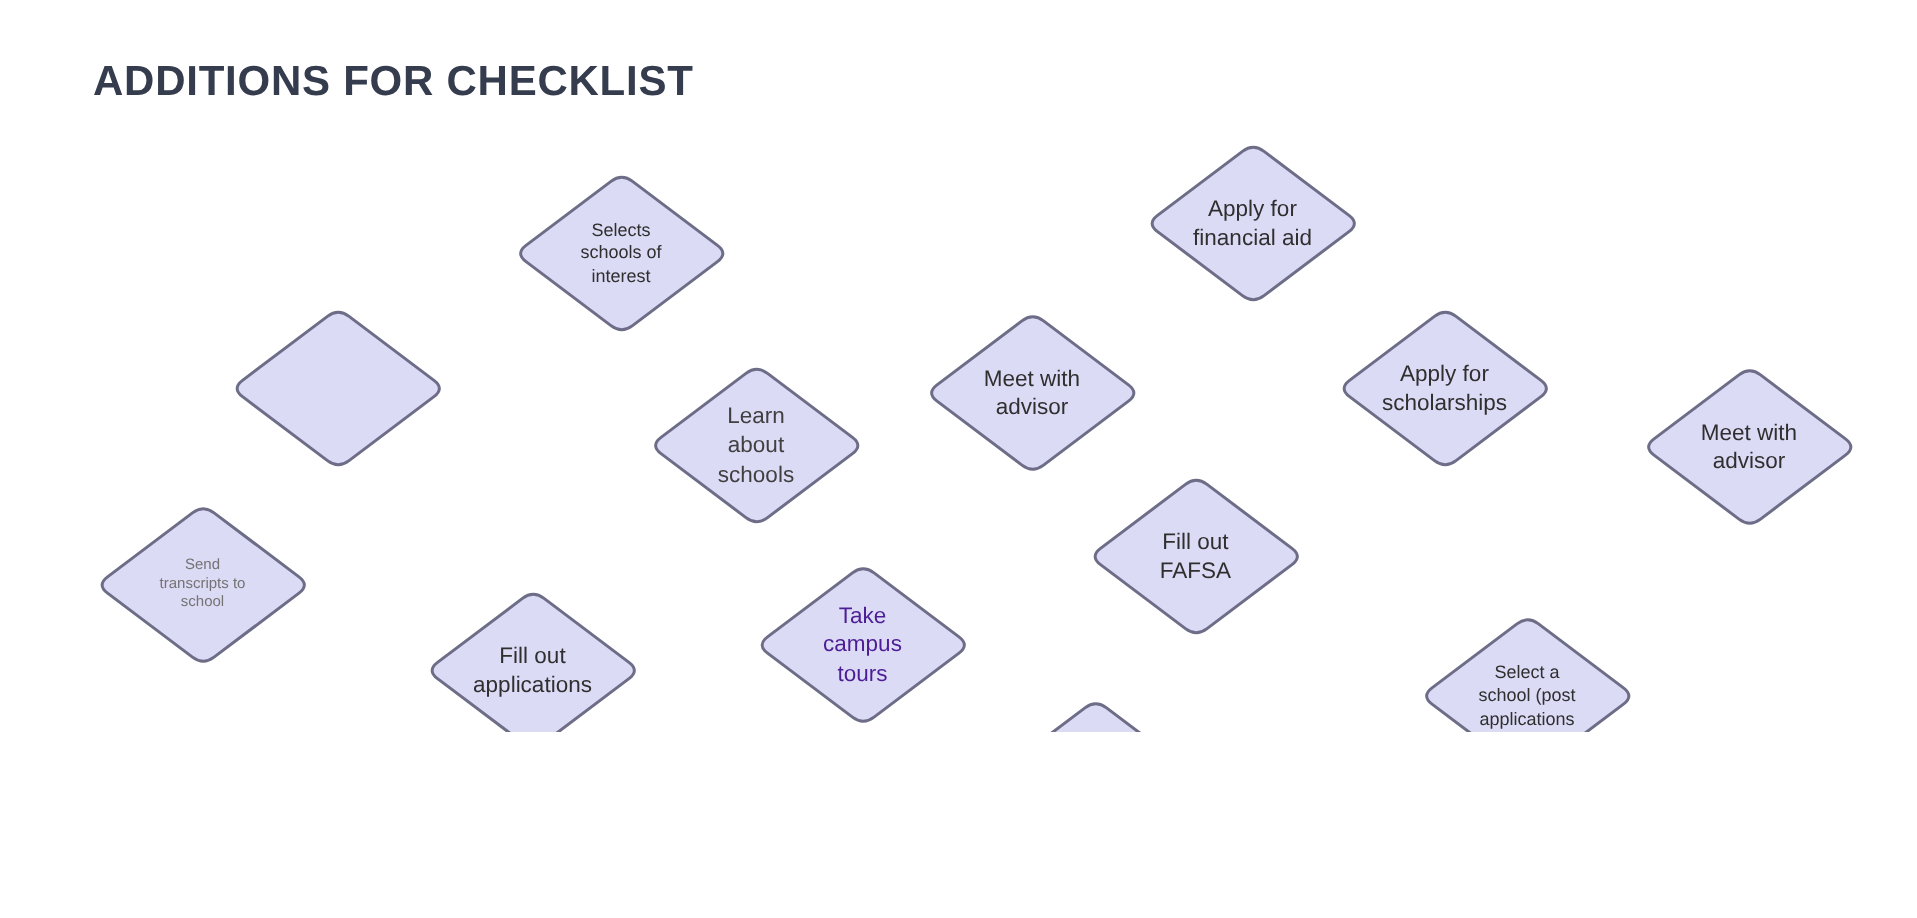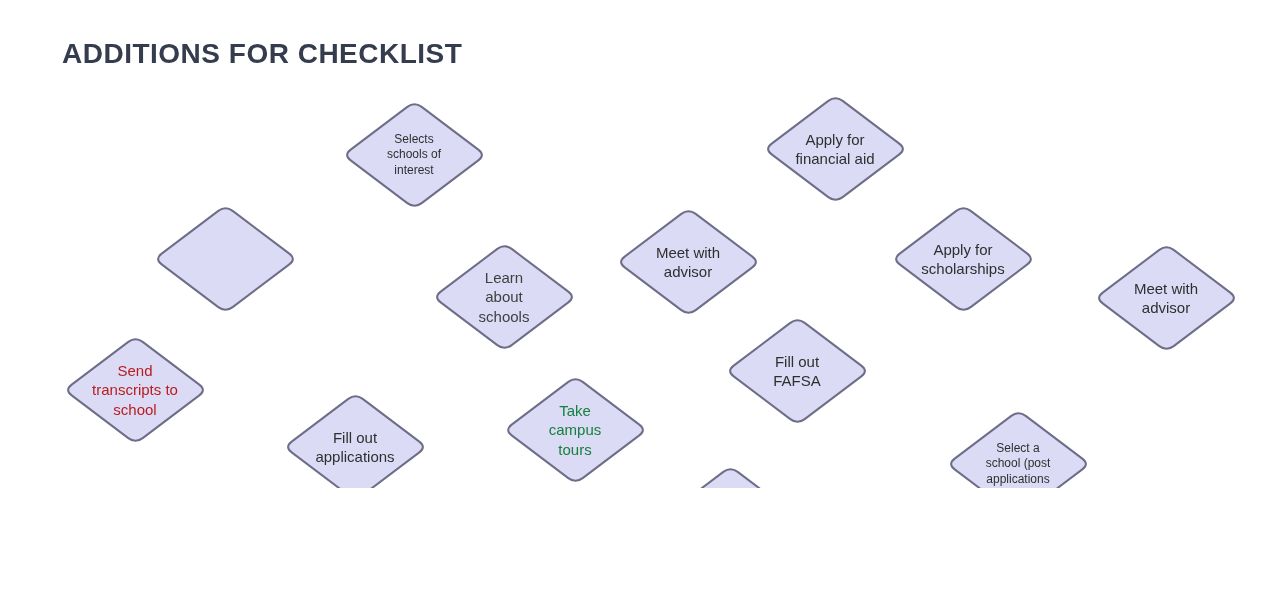--- a/index.html
+++ b/index.html
@@ -48,21 +48,21 @@
     z-index: 1;
     pointer-events: none;
   }
 </style>
 </head>
 <body>
 
 <div class="canvas">
   <h1 class="page-title">ADDITIONS FOR CHECKLIST</h1>
   <div id="nodes">
-      <div class="node" style="left: 341.5px; top: 100px; width: 145px; height: 110px;">
+      <div class="node" style="left: 341.5px; top: 114px; width: 145px; height: 110px;">
         <svg width="145" height="110" viewBox="0 0 145 110">
           <path d="M 65.31 6.92 Q 72.50 1.50 79.69 6.92 L 136.31 49.58 Q 143.50 55.00 136.31 60.42 L 79.69 103.08 Q 72.50 108.50 65.31 103.08 L 8.69 60.42 Q 1.50 55.00 8.69 49.58 Z" fill="#dcdbf6" stroke="#6d6d88" stroke-width="2"></path>
         </svg>
         <div class="label" style="font-size: 12px; color: rgb(47, 47, 47);">Selects<br>schools of<br>interest</div>
       </div>
       <div class="node" style="left: 762.5px; top: 94px; width: 145px; height: 110px;">
         <svg width="145" height="110" viewBox="0 0 145 110">
           <path d="M 65.31 6.92 Q 72.50 1.50 79.69 6.92 L 136.31 49.58 Q 143.50 55.00 136.31 60.42 L 79.69 103.08 Q 72.50 108.50 65.31 103.08 L 8.69 60.42 Q 1.50 55.00 8.69 49.58 Z" fill="#dcdbf6" stroke="#6d6d88" stroke-width="2"></path>
         </svg>
         <div class="label" style="font-size: 15px; color: rgb(47, 47, 47);">Apply for<br>financial aid</div>
@@ -93,39 +93,39 @@
       <div class="node" style="left: 1093.5px; top: 243px; width: 145px; height: 110px;">
         <svg width="145" height="110" viewBox="0 0 145 110">
           <path d="M 65.31 6.92 Q 72.50 1.50 79.69 6.92 L 136.31 49.58 Q 143.50 55.00 136.31 60.42 L 79.69 103.08 Q 72.50 108.50 65.31 103.08 L 8.69 60.42 Q 1.50 55.00 8.69 49.58 Z" fill="#dcdbf6" stroke="#6d6d88" stroke-width="2"></path>
         </svg>
         <div class="label" style="font-size: 15px; color: rgb(47, 47, 47);">Meet with<br>advisor</div>
       </div>
       <div class="node" style="left: 62.5px; top: 335px; width: 145px; height: 110px;">
         <svg width="145" height="110" viewBox="0 0 145 110">
           <path d="M 65.31 6.92 Q 72.50 1.50 79.69 6.92 L 136.31 49.58 Q 143.50 55.00 136.31 60.42 L 79.69 103.08 Q 72.50 108.50 65.31 103.08 L 8.69 60.42 Q 1.50 55.00 8.69 49.58 Z" fill="#dcdbf6" stroke="#6d6d88" stroke-width="2"></path>
         </svg>
-        <div class="label" style="font-size: 15px; color: #b91c1c;">Send<br>transcripts to<br>school</div>
+        <div class="label" style="font-size: 10px; color: #737373;">Send<br>transcripts to<br>school</div>
       </div>
       <div class="node" style="left: 724.5px; top: 316px; width: 145px; height: 110px;">
         <svg width="145" height="110" viewBox="0 0 145 110">
           <path d="M 65.31 6.92 Q 72.50 1.50 79.69 6.92 L 136.31 49.58 Q 143.50 55.00 136.31 60.42 L 79.69 103.08 Q 72.50 108.50 65.31 103.08 L 8.69 60.42 Q 1.50 55.00 8.69 49.58 Z" fill="#dcdbf6" stroke="#6d6d88" stroke-width="2"></path>
         </svg>
         <div class="label" style="font-size: 15px; color: rgb(47, 47, 47);">Fill out<br>FAFSA</div>
       </div>
       <div class="node" style="left: 282.5px; top: 392px; width: 145px; height: 110px;">
         <svg width="145" height="110" viewBox="0 0 145 110">
           <path d="M 65.31 6.92 Q 72.50 1.50 79.69 6.92 L 136.31 49.58 Q 143.50 55.00 136.31 60.42 L 79.69 103.08 Q 72.50 108.50 65.31 103.08 L 8.69 60.42 Q 1.50 55.00 8.69 49.58 Z" fill="#dcdbf6" stroke="#6d6d88" stroke-width="2"></path>
         </svg>
         <div class="label" style="font-size: 15px; color: rgb(47, 47, 47);">Fill out<br>applications</div>
       </div>
       <div class="node" style="left: 502.5px; top: 375px; width: 145px; height: 110px;">
         <svg width="145" height="110" viewBox="0 0 145 110">
           <path d="M 65.31 6.92 Q 72.50 1.50 79.69 6.92 L 136.31 49.58 Q 143.50 55.00 136.31 60.42 L 79.69 103.08 Q 72.50 108.50 65.31 103.08 L 8.69 60.42 Q 1.50 55.00 8.69 49.58 Z" fill="#dcdbf6" stroke="#6d6d88" stroke-width="2"></path>
         </svg>
-        <div class="label" style="font-size: 15px; color: #15803d;">Take<br>campus<br>tours</div>
+        <div class="label" style="font-size: 15px; color: #4c1d95;">Take<br>campus<br>tours</div>
       </div>
       <div class="node" style="left: 945.5px; top: 409px; width: 145px; height: 110px; justify-content: center;">
         <svg width="145" height="110" viewBox="0 0 145 110">
           <path d="M 65.31 6.92 Q 72.50 1.50 79.69 6.92 L 136.31 49.58 Q 143.50 55.00 136.31 60.42 L 79.69 103.08 Q 72.50 108.50 65.31 103.08 L 8.69 60.42 Q 1.50 55.00 8.69 49.58 Z" fill="#dcdbf6" stroke="#6d6d88" stroke-width="2"></path>
         </svg>
         <div class="label" style="font-size: 12px; color: rgb(47, 47, 47);">Select a<br>school (post<br>applications</div>
       </div>
       <div class="node" style="left: 657.5px; top: 465px; width: 145px; height: 110px;">
         <svg width="145" height="110" viewBox="0 0 145 110">
           <path d="M 65.31 6.92 Q 72.50 1.50 79.69 6.92 L 136.31 49.58 Q 143.50 55.00 136.31 60.42 L 79.69 103.08 Q 72.50 108.50 65.31 103.08 L 8.69 60.42 Q 1.50 55.00 8.69 49.58 Z" fill="#dcdbf6" stroke="#6d6d88" stroke-width="2"></path>

